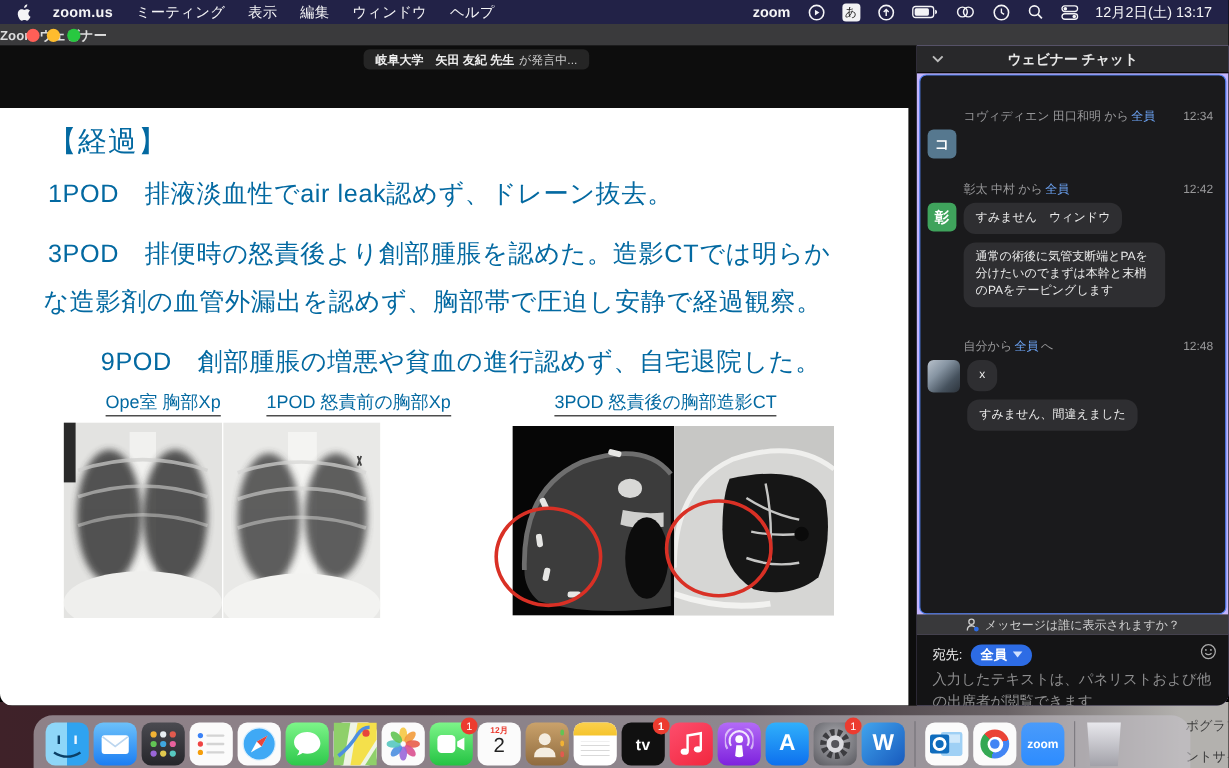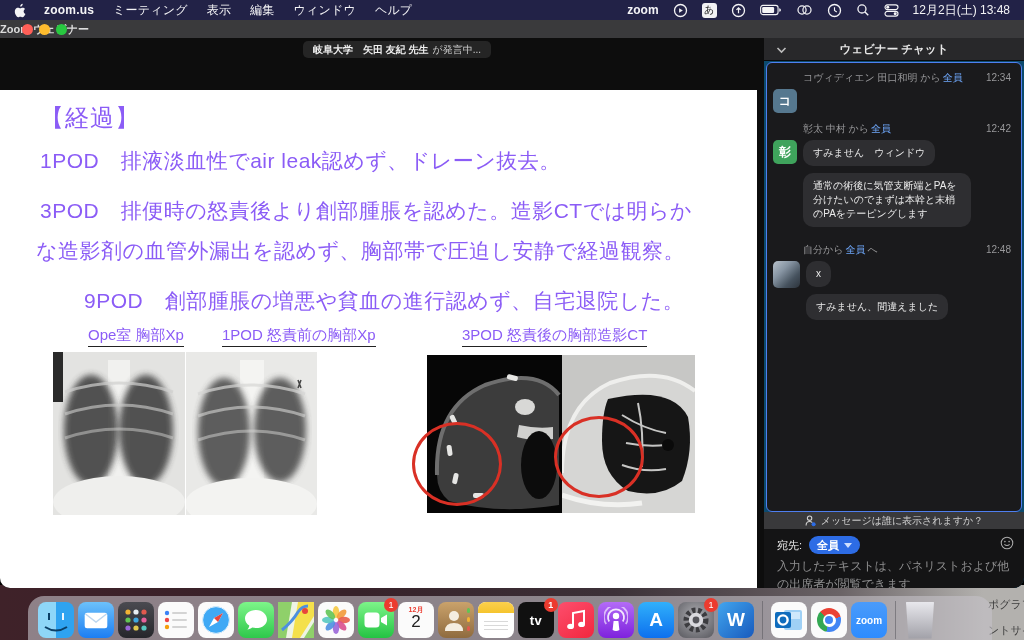--- a/index.html
+++ b/index.html
@@ -31,42 +31,42 @@
   .wcontent{ position:relative; width:1024px; height:550px; display:flex;}
 
   
   .stage{ position:relative; width:764px; height:550px; background:#0d0d0d;}
   .speaker-pill{ position:absolute; left:303px; top:3px; height:17px; background:#252525; border-radius:5px;
     color:#efefef; font-size:10px; display:flex; align-items:center; padding:0 10px; white-space:nowrap;}
   .speaker-pill b{ margin-right:4px; font-weight:bold;}
   .speaker-pill .sp-status{ color:#cfcfcf; font-weight:normal;}
 
   
-  .slide{ position:absolute; left:0; top:52px; width:757px; height:498px; background:#ffffff; color:#8b5cf6;}
+  .slide{ position:absolute; left:0; top:52px; width:757px; height:498px; background:#ffffff; color:#0369a1;}
   .s-heading{ position:absolute; left:40px; top:12px; font-size:24px; letter-spacing:1px;}
   .s-line{ position:absolute; left:40px; font-size:21px; letter-spacing:.5px; white-space:nowrap;}
   .s-l0{ top:57px;} .s-l1{ top:107px;} .s-l2{ top:147px; left:36px;} .s-l3{ top:197px;margin-left:44px;}
   .s-cap{ position:absolute; top:236px; font-size:15px; border-bottom:1.5px solid #222; padding-bottom:1px; white-space:nowrap;}
   .s-c0{ left:88px;} .s-c1{ left:222px;} .s-c2{ left:462px;}
   .img-row{ position:absolute; top:262px; left:0; width:757px; height:163px;}
   .xray-wrap{ position:absolute; left:53px; top:0; display:flex; gap:1px;}
   .ct-wrap{ position:absolute; left:427px; top:3px; display:flex;}
   .redcircle{ position:absolute; border:3px solid #d93025; border-radius:50%; z-index:3;}
   .rc1{ left:412px; top:332px; width:90px; height:84px;}
   .rc2{ left:554px; top:326px; width:90px; height:82px;}
 
   
-  .chat{ position:relative; width:260px; height:550px; background:#0c4a6e; border-radius:0 0 10px 0;}
+  .chat{ position:relative; width:260px; height:550px; background:#c4b5fd; border-radius:0 0 10px 0;}
   .chat-header{ position:absolute; top:0; left:0; right:0; height:23px; background:#28282a;
     display:flex; align-items:center; justify-content:center; color:#e8e8e8; font-size:11.5px; font-weight:bold;
     border-bottom:1px solid #0a0a0a;}
   .chat-collapse{ position:absolute; left:12px; top:6px;}
   .chat-msgs{ position:absolute; top:24px; left:2px; right:2px; height:450px; background:#1a1a1c;
     border:1.5px solid #4f7ff0; border-radius:6px; padding:8px 8px 0 6px; overflow:hidden;}
-  .msg{ margin-bottom:9px;}
+  .msg{ margin-bottom:9px;margin-top:19px;}
   .meta{ display:flex; align-items:baseline; color:#98989a; font-size:10px; margin:0 2px 4px 30px; white-space:nowrap;}
   .mtarget{ color:#6ea6f8; margin:0 2px;}
   .mtime{ margin-left:auto; color:#98989a;}
   .mrow{ display:flex; align-items:flex-start; gap:6px;}
   .avatar{ width:24px; height:24px; border-radius:5px; color:#fff; font-size:12px; font-weight:bold;
     display:flex; align-items:center; justify-content:center; flex:0 0 auto;}
   .avatar-photo{ width:27px; height:27px; border-radius:5px; flex:0 0 auto;
     background:linear-gradient(135deg,#b9c2cc 0%,#8795a3 35%,#46525e 70%,#2c333b 100%);}
   .bcol{ display:flex; flex-direction:column; align-items:flex-start;}
   .bubble{ background:#2e2e31; color:#ececec; border-radius:10px; padding:6px 10px; font-size:10px;
@@ -185,21 +185,21 @@
           </svg>
       </span>
       <span class="mb-ic">
         <svg width="15" height="13" viewBox="0 0 16 14">
             <rect x="1" y="1" width="14" height="5" rx="2.5" fill="none" stroke="#f4f4f6" stroke-width="1.2"></rect>
             <circle cx="4" cy="3.5" r="1.6" fill="#f4f4f6"></circle>
             <rect x="1" y="8" width="14" height="5" rx="2.5" fill="none" stroke="#f4f4f6" stroke-width="1.2"></rect>
             <circle cx="12" cy="10.5" r="1.6" fill="#f4f4f6"></circle>
           </svg>
       </span>
-      <span class="mb-date">12月2日(土) 13:48</span>
+      <span class="mb-date">12月2日(土) 13:17</span>
     </span>
   </div>
 
   <div class="window">
     <div class="titlebar">
       <span class="lights">
         <span class="light l-red"></span>
         <span class="light l-yellow"></span>
         <span class="light l-green"></span>
       </span>

